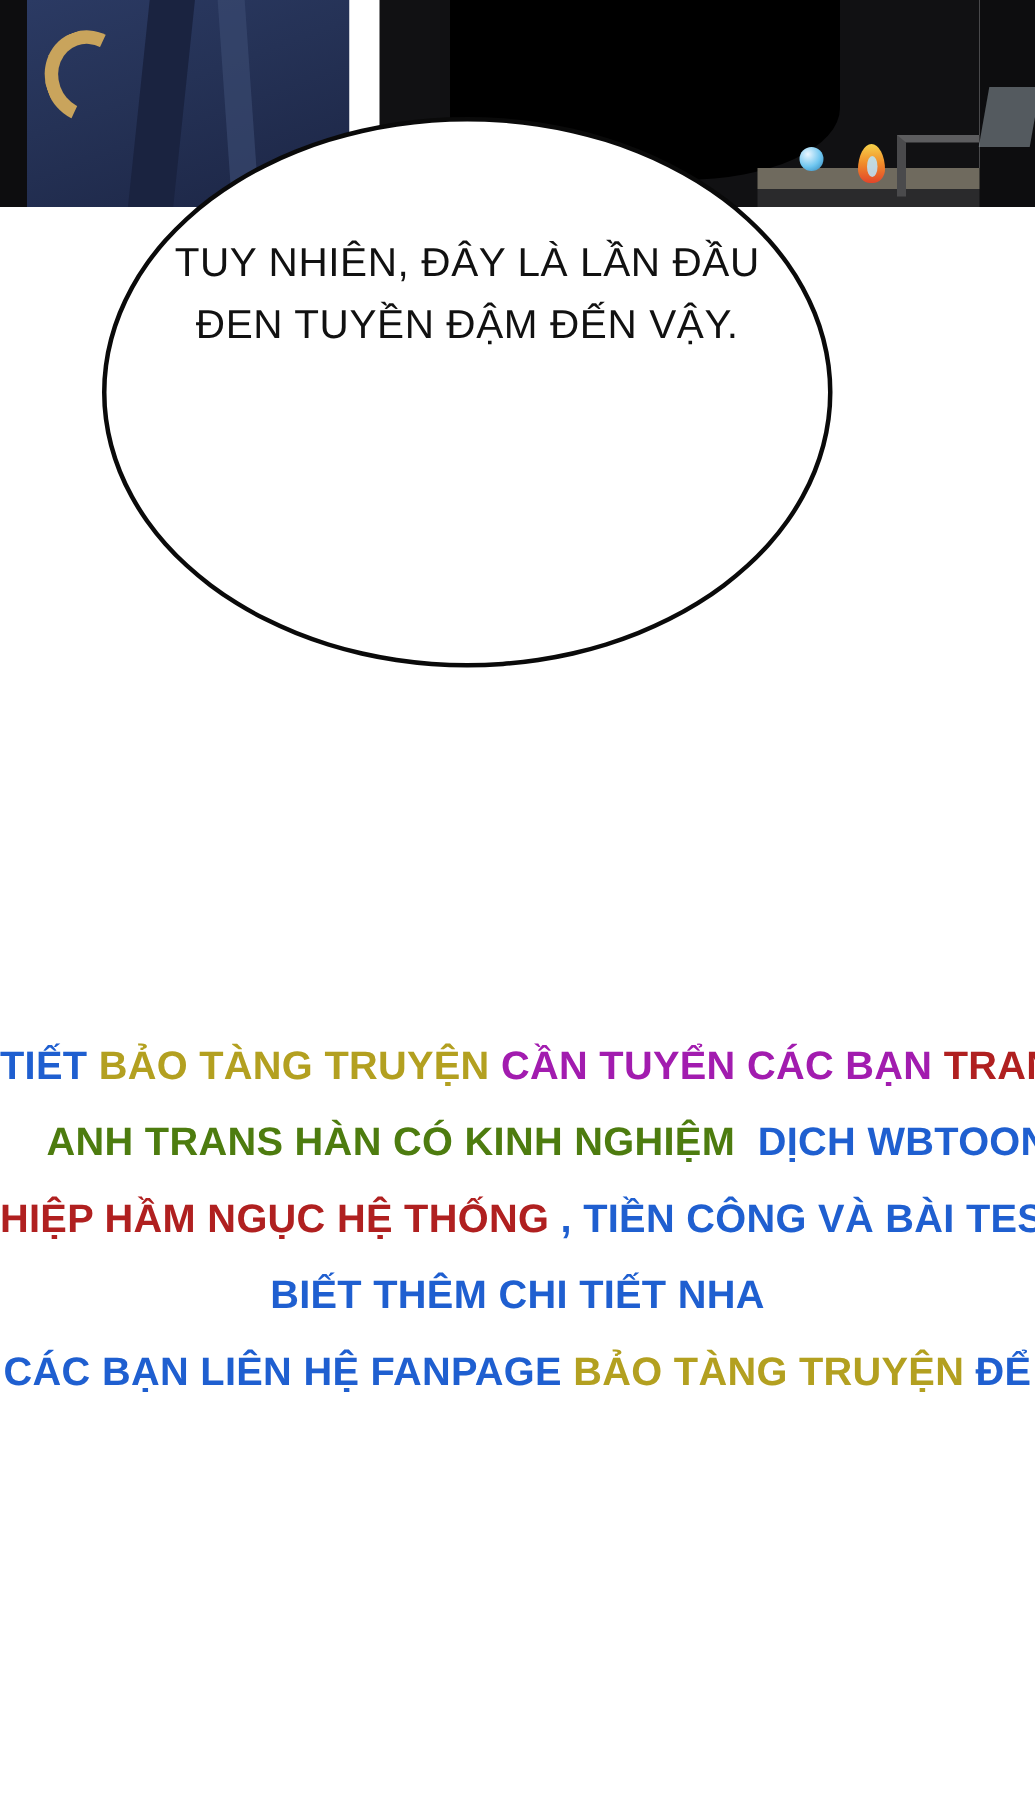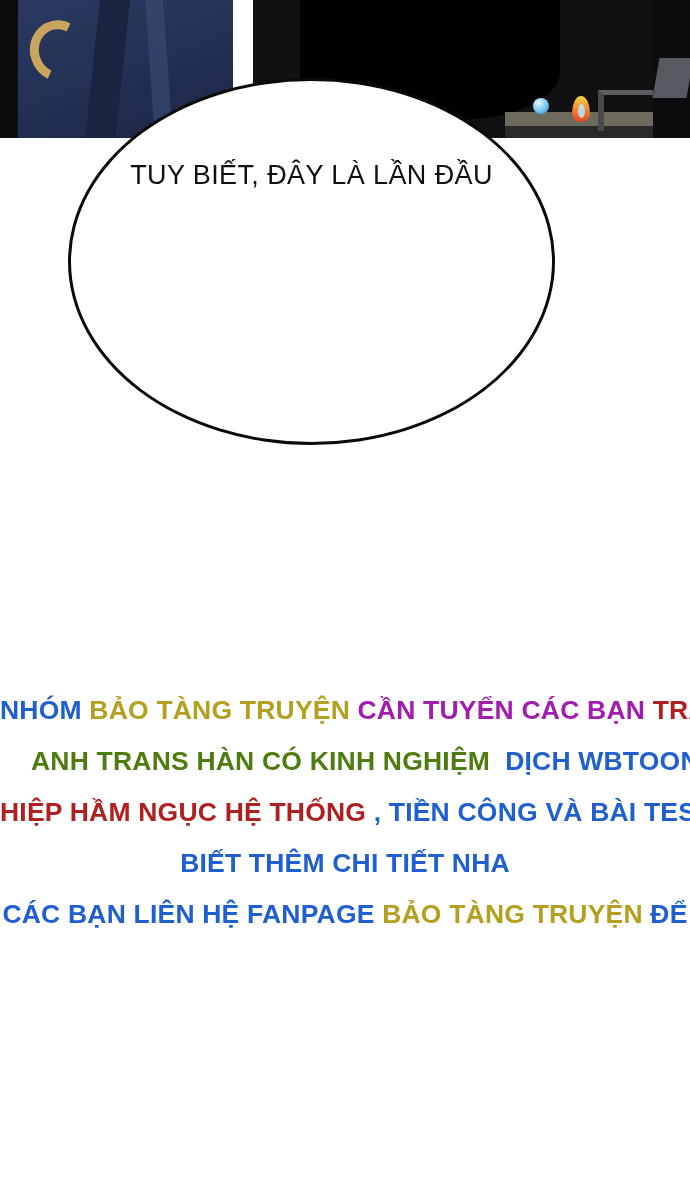--- a/index.html
+++ b/index.html
@@ -250,23 +250,24 @@
   <div class="art-gem-blue"></div>
   <div class="art-flame"></div>
   <div class="art-flame-core"></div>
   <div class="art-black-right"></div>
   <div class="art-right-light"></div>
   <div class="art-bottom-mask"></div>
 </div>
 
 <div id="speech-bubble">
   <div id="bubble-text" style="color: rgb(17, 17, 17);">
-      <span class="line">TUY BIẾT, ĐÂY LÀ LẦN ĐẦU</span>
+      <span class="line">TUY NHIÊN, ĐÂY LÀ LẦN ĐẦU</span>
+      <span class="line">ĐEN TUYỀN ĐẬM ĐẾN VẬY.</span>
     </div>
 </div>
 
 <div id="notice">
-    <div><span class="seg" style="color: rgb(31, 95, 208);">NHÓM </span><span class="seg" style="color: rgb(179, 160, 32);">BẢO TÀNG TRUYỆN </span><span class="seg" style="color: #a21caf;">CẦN TUYỂN CÁC BẠN </span><span class="seg" style="color: rgb(176, 32, 32);">TRANS</span></div>
+    <div><span class="seg" style="color: rgb(31, 95, 208);">TIẾT </span><span class="seg" style="color: rgb(179, 160, 32);">BẢO TÀNG TRUYỆN </span><span class="seg" style="color: #a21caf;">CẦN TUYỂN CÁC BẠN </span><span class="seg" style="color: rgb(176, 32, 32);">TRANS</span></div>
     <div><span class="seg" style="color: #4d7c0f; padding-left: 31px;">ANH TRANS HÀN CÓ KINH NGHIỆM </span><span class="seg" style="color: rgb(31, 95, 208);"> DỊCH WBTOON VÕ</span></div>
     <div><span class="seg" style="color: rgb(176, 32, 32); margin-top: 48px;">HIỆP HẦM NGỤC HỆ THỐNG </span><span class="seg" style="color: rgb(31, 95, 208);">, TIỀN CÔNG VÀ BÀI TEST</span></div>
     <div><span class="seg" style="color: rgb(31, 95, 208);">BIẾT THÊM CHI TIẾT NHA</span></div>
     <div><span class="seg" style="color: rgb(31, 95, 208);">CÁC BẠN LIÊN HỆ FANPAGE </span><span class="seg" style="color: rgb(179, 160, 32);">BẢO TÀNG TRUYỆN </span><span class="seg" style="color: rgb(31, 95, 208);">ĐỂ</span></div>
   </div>
 
 </body></html>

